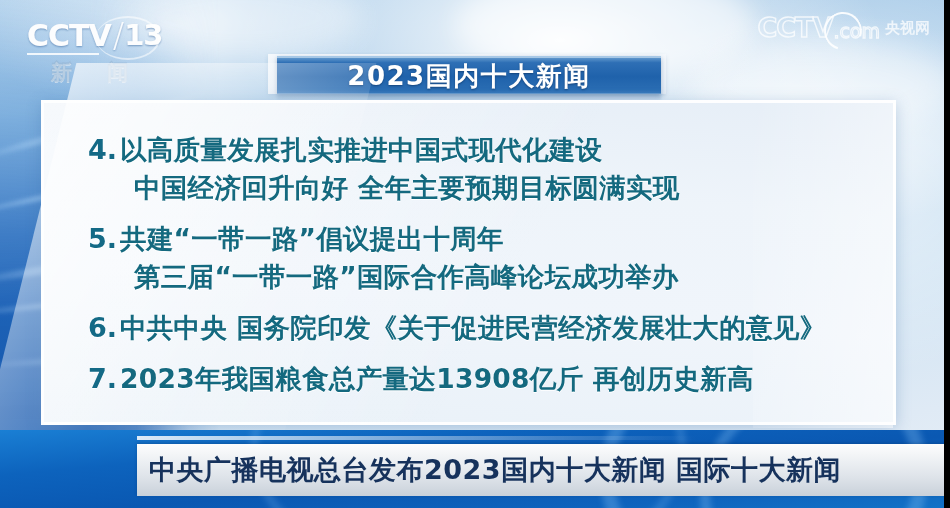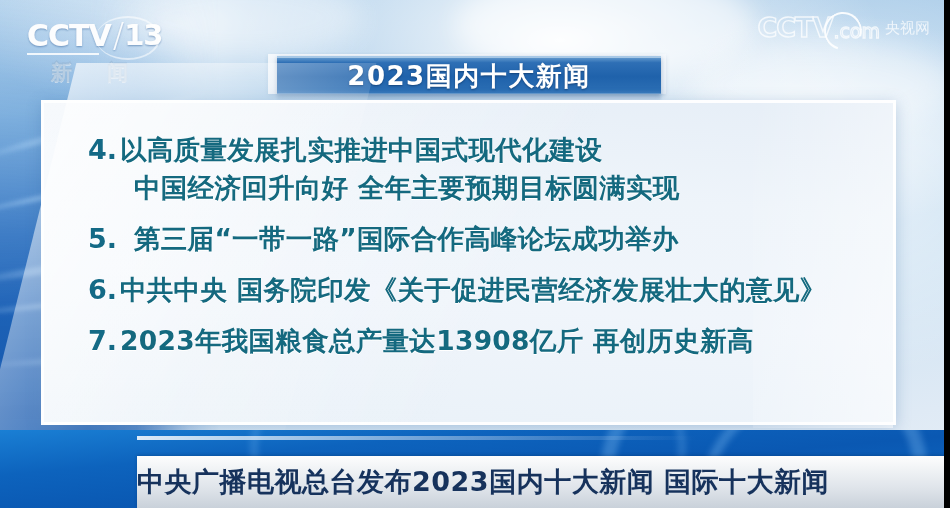--- a/index.html
+++ b/index.html
@@ -131,21 +131,21 @@
   }
   .wm-com {
     font-size: 19px;
     color: transparent;
     -webkit-text-stroke: 1.3px rgba(255,255,255,0.95);
     line-height: 1;
     margin-left: -4px;
   }
   .wm-cn {
     font-size: 15px;
-    font-weight: normal;
+    font-weight: bold;
     color: rgba(255,255,255,0.95);
     line-height: 1;
     margin-bottom: 5px;
   }
   .wm-ring {
     position: absolute;
     right: 82px; top: 12px;
     width: 34px; height: 34px;
     border: 2.2px solid rgba(255,255,255,0.9);
     border-radius: 50%;
@@ -259,26 +259,26 @@
       linear-gradient(175deg, #1a7fd4 0%, #0d63bd 28%, #0a58b2 55%, #0e63bd 80%, #1272c7 100%);
   }
   .banner-swoosh {
     position: absolute;
     border-radius: 50%;
     border: 14px solid rgba(150,210,255,0.28);
     filter: blur(3px);
   }
   .banner-strip {
     position: absolute;
-    left: 137px; bottom: 0;
+    left: 137px; bottom: 12px;
     width: 813px; height: 52px;
     background: linear-gradient(180deg, #fdfdfd 0%, #eef1f4 30%, #dfe4ea 62%, #c9d1da 100%);
     display: flex;
     align-items: center;
-    padding-left: 0;
+    padding-left: 12px;
     box-sizing: border-box;
     box-shadow: 0 -1px 3px rgba(0,30,70,0.25);
   }
   .banner-text {
     color: #16325c;
     font-size: 27px;
     font-weight: bold;
     letter-spacing: 0.5px;
     white-space: nowrap;
   }
@@ -388,20 +388,21 @@
         <span class="news-num">4.</span>
         <div class="news-lines">
           <div class="news-line">以高质量发展扎实推进中国式现代化建设</div>
           <div class="news-line indent">中国经济回升向好  全年主要预期目标圆满实现</div>
         </div>
       </div>
 
       <div class="news-item">
         <span class="news-num">5.</span>
         <div class="news-lines">
+          <div class="news-line">共建“一带一路”倡议提出十周年</div>
           <div class="news-line indent">第三届“一带一路”国际合作高峰论坛成功举办</div>
         </div>
       </div>
 
       <div class="news-item">
         <span class="news-num">6.</span>
         <div class="news-lines">
           <div class="news-line">中共中央 国务院印发《关于促进民营经济发展壮大的意见》</div>
         </div>
       </div>

